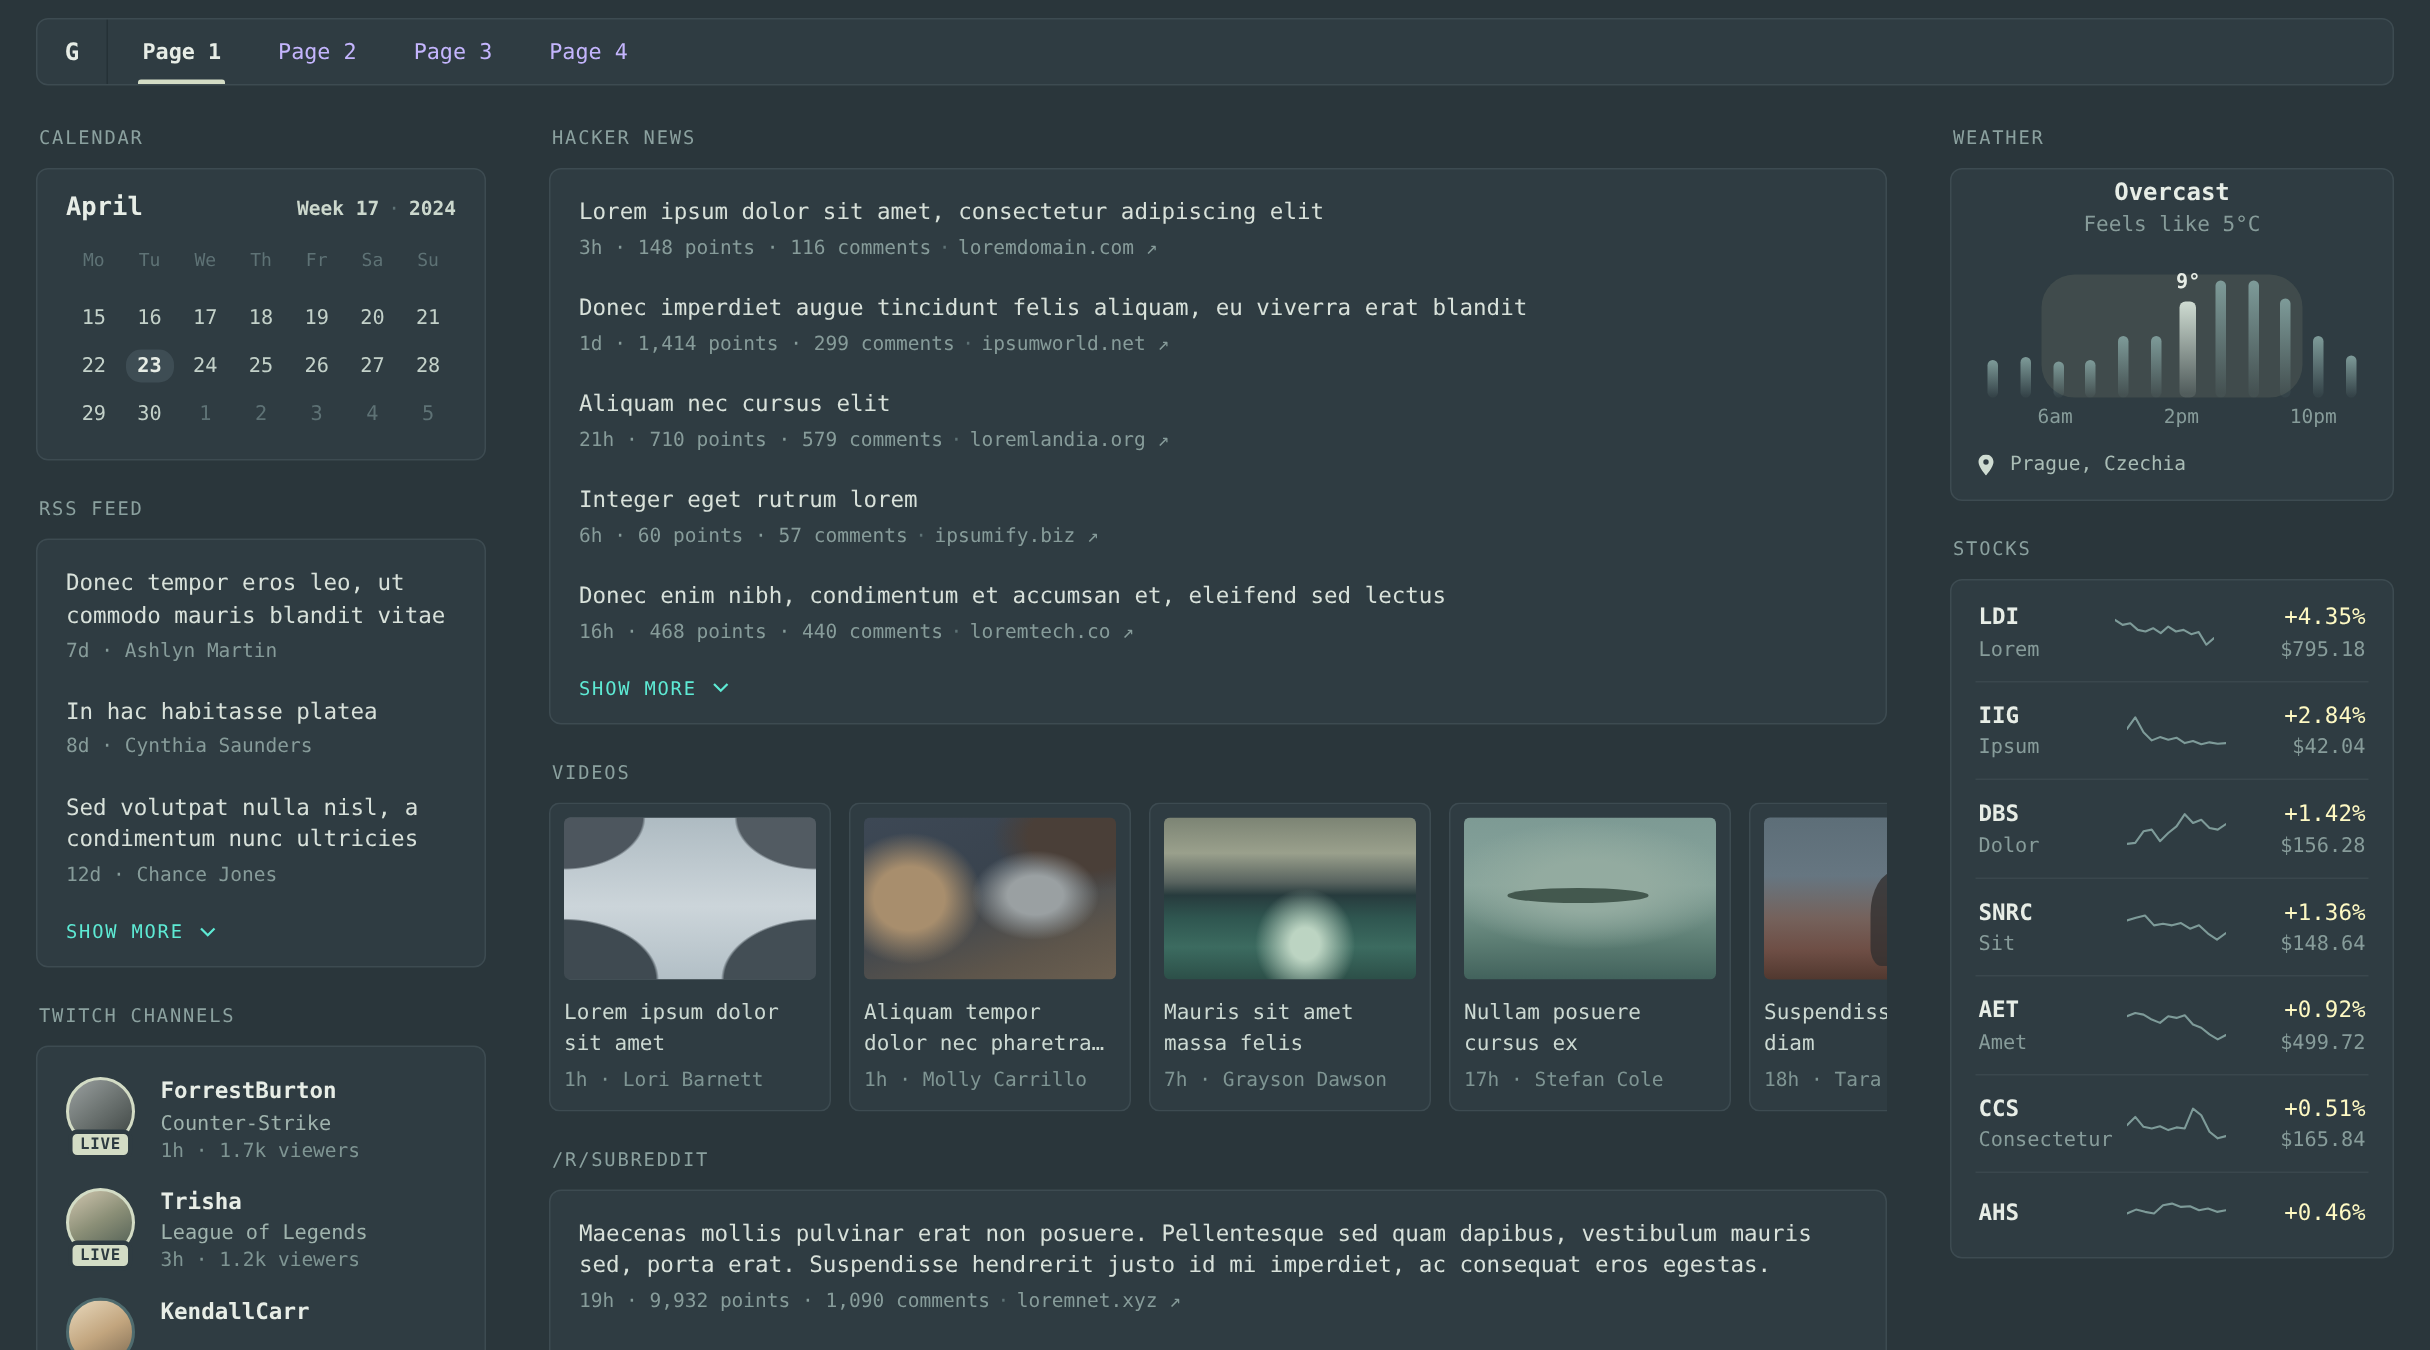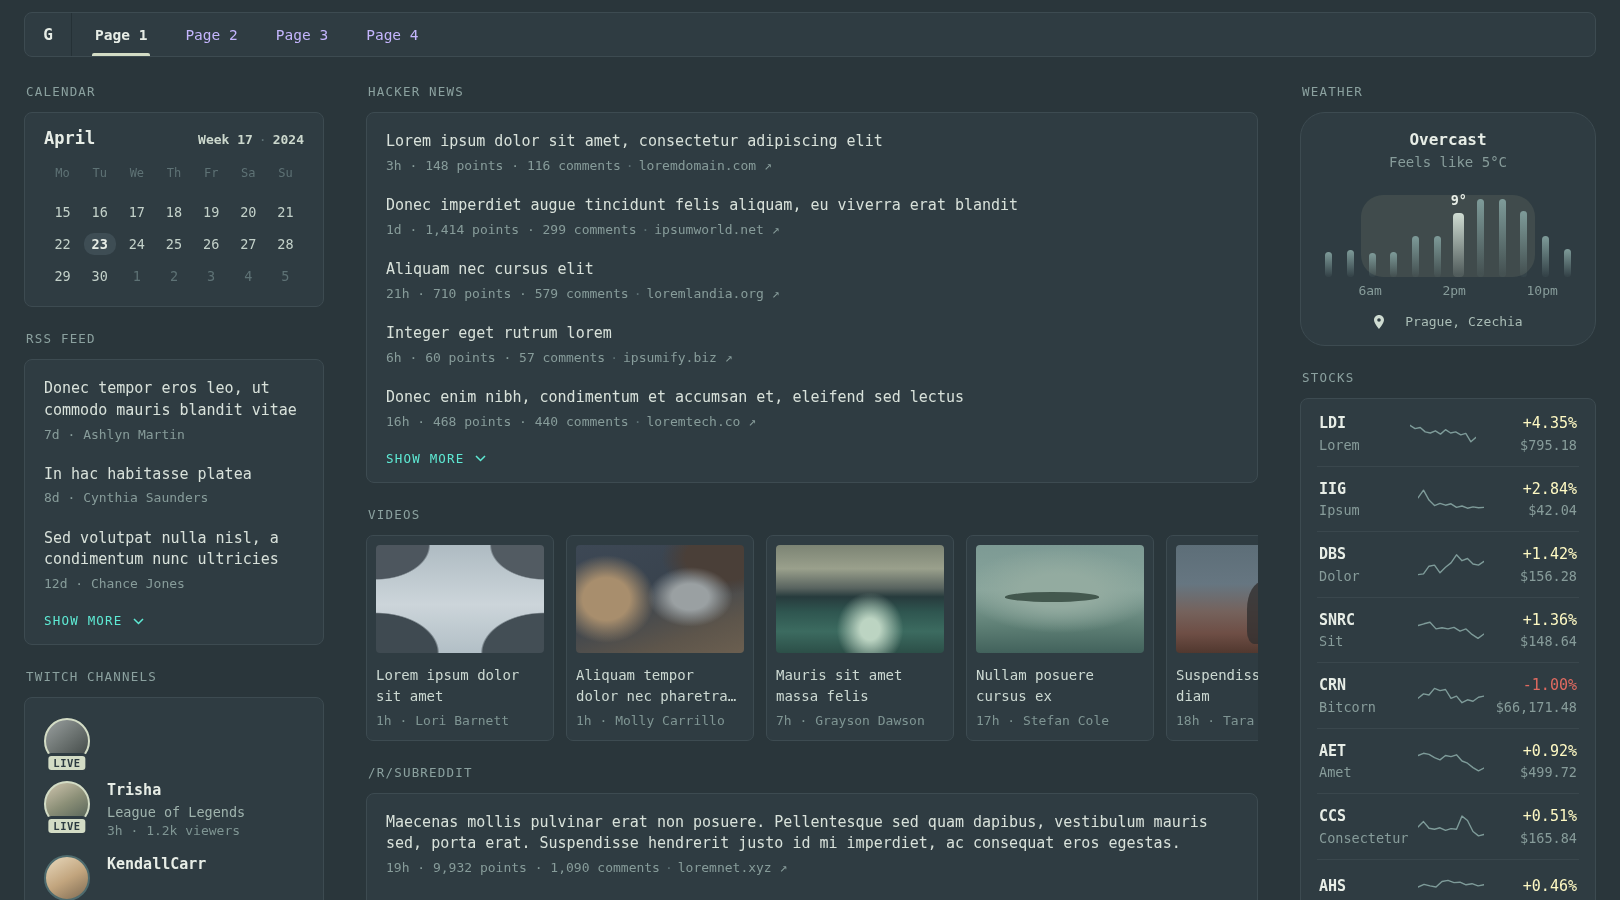--- a/index.html
+++ b/index.html
@@ -159,21 +159,21 @@
     content:"";position:absolute;left:42%;top:34%;width:22%;height:58%;
     background:#32302f;border-radius:45% 45% 20% 20%;opacity:.8;
   }
   .video-title{
     font-size:14px;color:#ccd9d2;line-height:1.55;margin-top:12px;height:44px;
     overflow:hidden;cursor:pointer;white-space:pre-line;
   }
   .video-meta{font-size:13px;color:#7f9593;margin-top:4px;white-space:nowrap;}
 
   
-  .weather-card{padding:17px 17px 16px;text-align:center;border-radius:25px;}
+  .weather-card{padding:5px 17px 16px;text-align:center;}
   .weather-cond{font-size:16px;font-weight:bold;color:var(--bright);}
   .weather-feels{font-size:14px;color:var(--muted);margin-top:5px;}
   .weather-chart{
     position:relative;height:80px;margin-top:27px;
     display:grid;grid-template-columns:repeat(12,1fr);align-items:end;
   }
   .daylight{
     position:absolute;top:-2px;bottom:0;border-radius:22px;
     background:rgba(213,219,166,0.10);
   }
@@ -187,21 +187,21 @@
     width:11px;
     background:linear-gradient(180deg,#cfdcd2 0%, rgba(207,220,210,0.12) 96%);
   }
   .w-temp{
     position:absolute;left:50%;transform:translateX(-50%);
     font-size:13.5px;font-weight:bold;color:var(--bright);z-index:2;white-space:nowrap;
   }
   .weather-hours{display:grid;grid-template-columns:repeat(12,1fr);margin-top:6px;}
   .w-hour{font-size:13px;color:var(--muted);white-space:nowrap;display:flex;justify-content:center;}
   .weather-loc{
-    margin-top:16px;display:flex;align-items:center;justify-content:center;gap:20px;
+    margin-top:16px;display:flex;align-items:center;gap:10px;
     font-size:13px;color:#aabdb6;
   }
 
   
   .stocks-card{padding:2px 16px;}
   .stock-row{
     display:flex;align-items:center;justify-content:space-between;
     padding:13px 2px;border-top:1px solid #3a474d;
   }
   .stock-row:first-child{border-top:none;gap:44px;}
@@ -351,20 +351,25 @@
 
       <div class="widget">
         <div class="section-title">TWITCH CHANNELS</div>
         <div class="card twitch-card">
           <div id="twitch-list">
               <div class="tw-row">
                 <div class="tw-avatar-wrap">
                   <div class="tw-avatar avatar-0"></div>
                   <div class="live-badge">LIVE</div>
                 </div>
+                <div>
+                  <div class="tw-name">ForrestBurton</div>
+                  <div class="tw-game">Counter-Strike</div>
+                  <div class="tw-meta">1h · 1.7k viewers</div>
+                </div>
               </div>
               <div class="tw-row">
                 <div class="tw-avatar-wrap">
                   <div class="tw-avatar avatar-1"></div>
                   <div class="live-badge">LIVE</div>
                 </div>
                 <div>
                   <div class="tw-name">Trisha</div>
                   <div class="tw-game">League of Legends</div>
                   <div class="tw-meta">3h · 1.2k viewers</div>
@@ -593,33 +598,20 @@
                 <div class="stock-spark"><svg width="66" height="28" viewBox="0 0 66 28">
                     <polyline points="0.0,9.6 6.0,7.8 12.0,6.3 18.0,12.9 24.0,11.8 30.0,12.9 36.0,11.4 42.0,15.1 48.0,12.9 54.0,18.4 60.0,22.4 66.0,18.0" fill="none" stroke="#7e9b99" stroke-width="1.4" stroke-linejoin="round" stroke-linecap="round"></polyline>
                   </svg></div>
                 <div class="stock-vals">
                   <div class="stock-change">+1.36%</div>
                   <div class="stock-price">$148.64</div>
                 </div>
               </div>
               <div class="stock-row">
                 <div class="stock-id">
-                  <div class="stock-sym">CRN</div>
-                  <div class="stock-name">Bitcorn</div>
-                </div>
-                <div class="stock-spark"><svg width="66" height="28" viewBox="0 0 66 28">
-                    <polyline points="0.0,17.3 5.5,12.9 11.0,14.0 16.5,7.4 22.0,9.6 27.5,8.5 33.0,17.3 38.5,15.1 44.0,21.7 49.5,18.8 55.0,20.2 60.5,16.2 66.0,15.1" fill="none" stroke="#7e9b99" stroke-width="1.4" stroke-linejoin="round" stroke-linecap="round"></polyline>
-                  </svg></div>
-                <div class="stock-vals">
-                  <div class="stock-change neg">-1.00%</div>
-                  <div class="stock-price">$66,171.48</div>
-                </div>
-              </div>
-              <div class="stock-row">
-                <div class="stock-id">
                   <div class="stock-sym">AET</div>
                   <div class="stock-name">Amet</div>
                 </div>
                 <div class="stock-spark"><svg width="66" height="28" viewBox="0 0 66 28">
                     <polyline points="0.0,8.5 5.5,6.3 11.0,7.4 16.5,10.7 22.0,12.9 27.5,8.5 33.0,9.6 38.5,7.8 44.0,14.0 49.5,16.2 55.0,20.6 60.5,23.9 66.0,21.0" fill="none" stroke="#7e9b99" stroke-width="1.4" stroke-linejoin="round" stroke-linecap="round"></polyline>
                   </svg></div>
                 <div class="stock-vals">
                   <div class="stock-change">+0.92%</div>
                   <div class="stock-price">$499.72</div>
                 </div>

